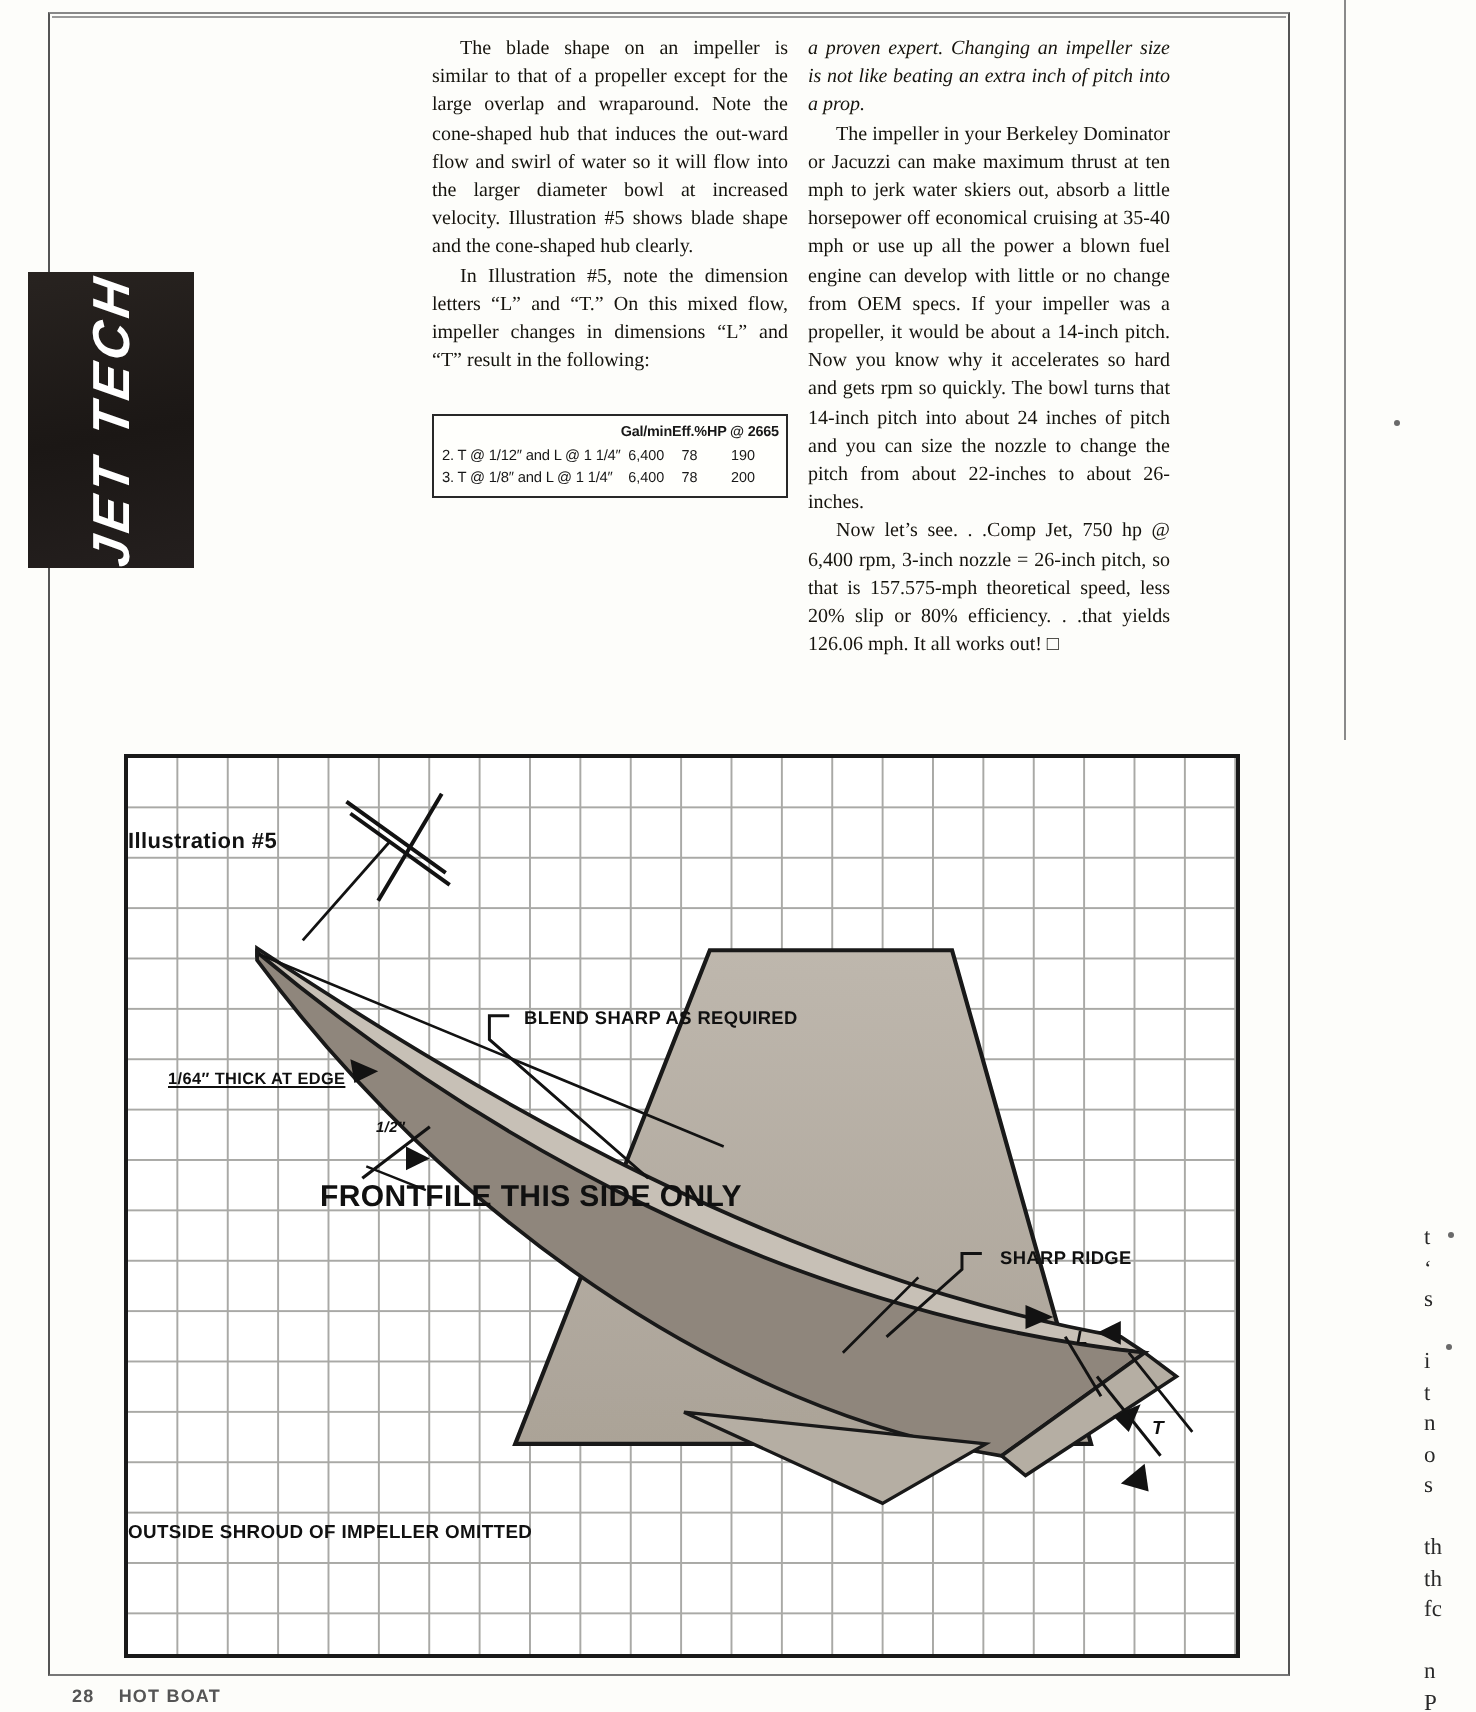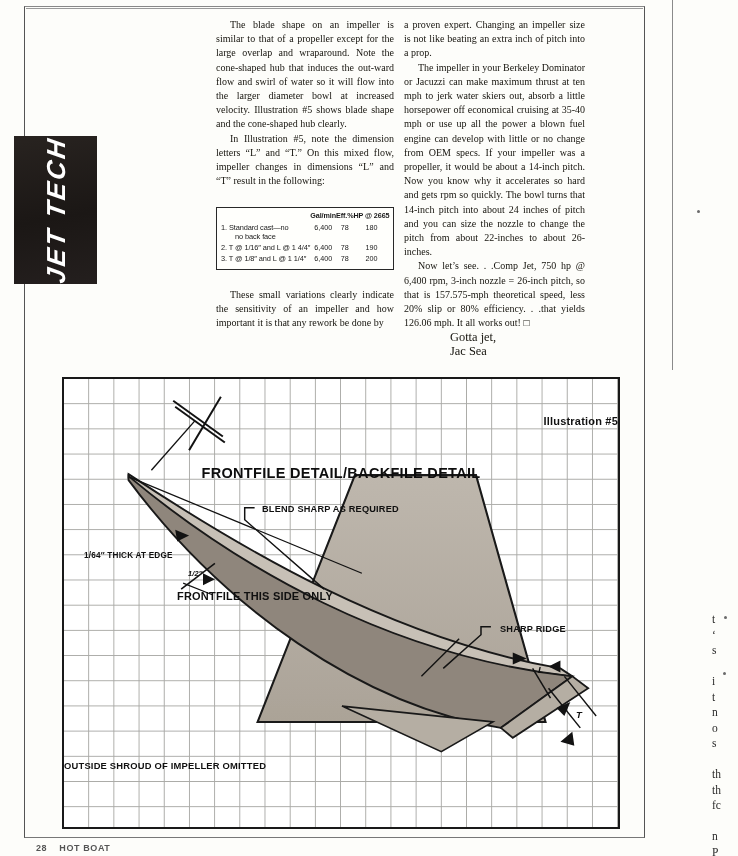--- a/index.html
+++ b/index.html
@@ -81,21 +81,21 @@
     line-height: 14.2px;
     text-align: justify;
     color: #17150f;
     -webkit-hyphens: auto;
     hyphens: auto;
   }
   .col p {
     margin: 0;
     text-indent: 14px;
   }
-  .col p.noindent { text-indent: 0; }
+  .col p.noindent { text-indent: 0; font-style: italic; }
 
   #col-left  { left: 216px; top: 18px; width: 178px; }
   #col-right { left: 404px; top: 18px; width: 181px; }
 
   .sig {
     position: absolute;
     left: 404px;
     top: 330px;
     width: 181px;
     font-family: "Liberation Serif", serif;
@@ -181,27 +181,26 @@
     inset: 0;
     width: 100%;
     height: 100%;
   }
 
   .ill-title {
     position: absolute;
     left: 0;
     right: 0;
     top: 36px;
-    text-align: right;
+    text-align: left;
     font-family: "Liberation Sans", sans-serif;
     font-weight: bold;
     font-size: 11px;
     color: #141414;
     letter-spacing: 0.2px;
-    margin-left: 36px;
   }
   .ill-subtitle {
     position: absolute;
     left: 0;
     right: 0;
     top: 86px;
     text-align: center;
     font-family: "Liberation Sans", sans-serif;
     font-weight: bold;
     font-size: 14.5px;
@@ -222,24 +221,24 @@
   }
 
   .anno {
     position: absolute;
     font-family: "Liberation Sans", sans-serif;
     font-weight: bold;
     color: #121212;
     white-space: nowrap;
     letter-spacing: 0.2px;
   }
-  #anno-thick      { left: 20px;  top: 172px; font-size: 8.2px; }
+  #anno-thick      { left: 20px;  top: 156px; font-size: 8.2px; text-decoration: underline; }
   #anno-blend      { left: 198px; top: 125px; font-size: 9.2px; }
-  #anno-frontfile  { left: 65px;  top: 211px; font-size: 11px; padding-left: 48px; }
-  #anno-half       { left: 124px; top: 190px; font-size: 7.4px; font-style: italic; }
+  #anno-frontfile  { left: 48px;  top: 211px; font-size: 15px; padding-left: 48px; }
+  #anno-half       { left: 124px; top: 180px; font-size: 7.4px; font-style: italic; }
   #anno-sharp      { left: 436px; top: 245px; font-size: 9.2px; }
   #anno-dim-l      { left: 474px; top: 285px; font-size: 9.5px; font-style: italic; }
   #anno-dim-t      { left: 512px; top: 330px; font-size: 9.5px; font-style: italic; }
 
   
   .footer {
     position: absolute;
     left: 36px;
     top: 843px;
     font-family: "Liberation Sans", sans-serif;
@@ -303,64 +302,47 @@
         <tr>
           <th class="blank"></th>
           <th>Gal/min</th>
           <th>Eff.%</th>
           <th>HP @ 2665</th>
         </tr>
       </thead>
       <tbody>
         <tr>
           <td class="label">
-            <span>1.</span>
-            <span>Standard cast—no</span>
-            <span class="sub">no back face</span>
-          </td>
-          <td class="num">6,400</td>
-          <td class="num">78</td>
-          <td class="num">180</td>
-        </tr>
-        <tr>
-          <td class="label">
             <span>2.</span>
-            <span>T @ 1/16″ and L @ 1 4/4″</span>
+            <span>T @ 1/12″ and L @ 1 1/4″</span>
           </td>
           <td class="num">6,400</td>
           <td class="num">78</td>
           <td class="num">190</td>
         </tr>
         <tr>
           <td class="label">
             <span>3.</span>
             <span>T @ 1/8″ and L @ 1 1/4″</span>
           </td>
           <td class="num">6,400</td>
           <td class="num">78</td>
           <td class="num">200</td>
         </tr>
       </tbody>
     </table>
   </div>
 
-  <div class="col" id="col-left-2" style="left:216px; top:288px; width:178px;">
-    <p>These small variations clearly indicate the sensitivity of an impeller and how important it is that any rework be done by</p>
-  </div>
 
   <div class="col" id="col-right">
     <p class="noindent">a proven expert. Changing an impeller size is not like beating an extra inch of pitch into a prop.</p>
     <p>The impeller in your Berkeley Dominator or Jacuzzi can make maximum thrust at ten mph to jerk water skiers out, absorb a little horsepower off economical cruising at 35-40 mph or use up all the power a blown fuel engine can develop with little or no change from OEM specs. If your impeller was a propeller, it would be about a 14-inch pitch. Now you know why it accelerates so hard and gets rpm so quickly. The bowl turns that 14-inch pitch into about 24 inches of pitch and you can size the nozzle to change the pitch from about 22-inches to about 26-inches.</p>
     <p>Now let’s see. . .Comp Jet, 750 hp @ 6,400 rpm, 3-inch nozzle = 26-inch pitch, so that is 157.575-mph theoretical speed, less 20% slip or 80% efficiency. . .that yields 126.06 mph. It all works out! □</p>
   </div>
 
-  <div class="sig">
-    <div>Gotta jet,</div>
-    <div>Jac Sea</div>
-  </div>
 
   <div class="illus">
     <div class="grid-bg"></div>
 
     <svg viewBox="0 0 558 452" preserveAspectRatio="none">
       <defs>
         <linearGradient id="hubGrad" x1="0" y1="0" x2="0" y2="1">
           <stop offset="0%" stop-color="#bdb6ac"></stop>
           <stop offset="100%" stop-color="#aaa297"></stop>
         </linearGradient>
@@ -399,21 +381,20 @@
       <polygon points="500,284 488,290 500,296" fill="#141414"></polygon>
       <line x1="472" y1="292" x2="490" y2="322" stroke="#141414" stroke-width="1.5"></line>
 
       <polygon points="496,332 510,326 504,340" fill="#141414"></polygon>
       <polygon points="500,366 512,356 514,370" fill="#141414"></polygon>
       <line x1="488" y1="312" x2="520" y2="352" stroke="#141414" stroke-width="1.5"></line>
       <line x1="504" y1="300" x2="536" y2="340" stroke="#141414" stroke-width="1.4"></line>
     </svg>
 
     <div class="ill-title">Illustration #5</div>
-    <div class="ill-subtitle">FRONTFILE DETAIL/BACKFILE DETAIL</div>
 
     <div class="anno" id="anno-thick">1/64″ THICK AT EDGE</div>
     <div class="anno" id="anno-blend">BLEND SHARP AS REQUIRED</div>
     <div class="anno" id="anno-frontfile">FRONTFILE THIS SIDE ONLY</div>
     <div class="anno" id="anno-half">1/2″</div>
     <div class="anno" id="anno-sharp">SHARP RIDGE</div>
     <div class="anno" id="anno-dim-l">L</div>
     <div class="anno" id="anno-dim-t">T</div>
 
     <div class="ill-caption">OUTSIDE SHROUD OF IMPELLER OMITTED</div>

